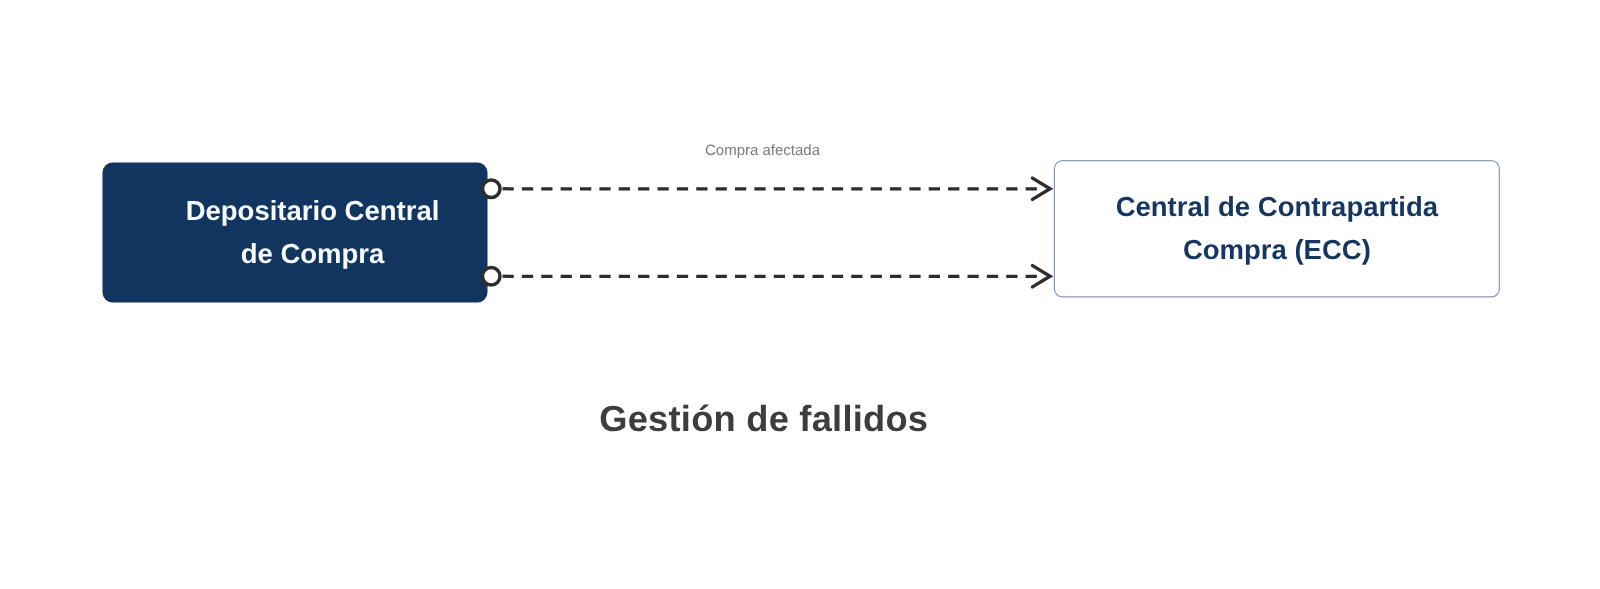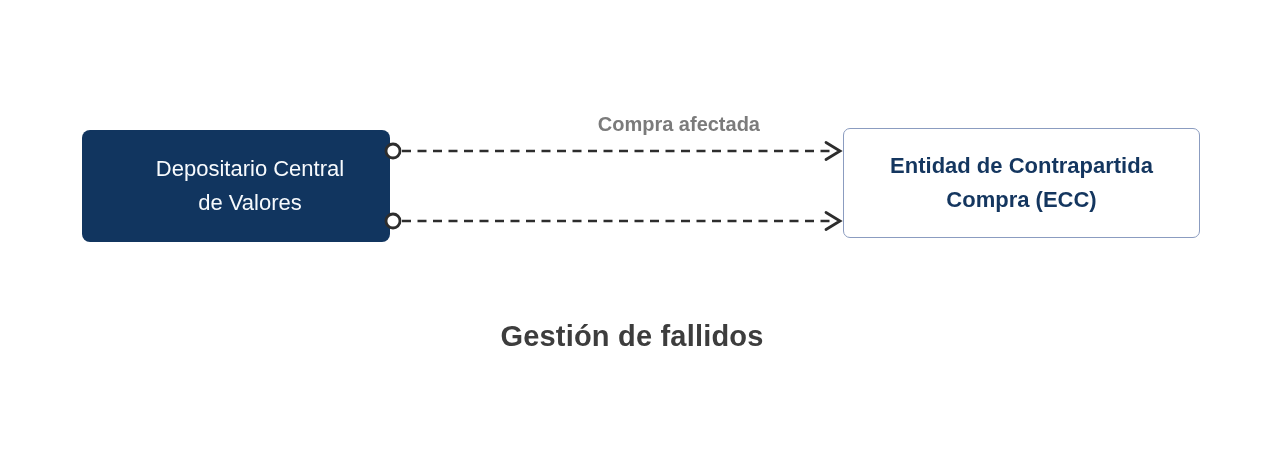--- a/index.html
+++ b/index.html
@@ -35,34 +35,33 @@
     color:#f7fafd;
   }
   .node-right{
     left:843px;top:128px;width:357px;height:110px;
     background:var(--white);
     border:1.5px solid var(--border-blue);
     border-radius:7px;
     color:var(--navy-text);
     font-weight:600;
   }
-  .node-left{font-weight:400;padding-left:28px;}
+  .node-left{font-weight:700;padding-left:28px;}
   .edge-label{
     position:absolute;
     left:460px;width:300px;
-    text-align:right;
-    font-size:20px;
+    text-align:center;
+    font-size:12px;
     color:var(--label-gray);
-    font-weight:bold;
   }
   .edge-label.top{top:113px;}
   .edge-label.bottom{top:240px;}
   .diagram-title{
     position:absolute;
-    left:432px;top:320px;width:400px;
+    left:411px;top:320px;width:400px;
     text-align:center;
     font-size:29px;
     font-weight:700;
     color:var(--title-gray);
     letter-spacing:0.2px;
   }
   svg.connectors{
     position:absolute;left:0;top:0;
     width:1280px;height:471px;
     pointer-events:none;
@@ -86,25 +85,25 @@
     stroke-width:2.8;
   }
 </style>
 </head>
 <body>
 
 <div class="canvas">
 
   <div class="node node-left">
     <span>Depositario Central</span>
-    <span>de Valores</span>
+    <span>de Compra</span>
   </div>
 
   <div class="node node-right">
-    <span>Entidad de Contrapartida</span>
+    <span>Central de Contrapartida</span>
     <span>Compra (ECC)</span>
   </div>
 
   <svg class="connectors" viewBox="0 0 1280 471" xmlns="http://www.w3.org/2000/svg">
 
     <g>
       <line class="dash-line" x1="402" y1="151" x2="834" y2="151"></line>
       <polyline class="arrow-head" points="826,142.5 840,151 826,159.5"></polyline>
       <circle class="connector-dot" cx="393" cy="151" r="7"></circle>
     </g>

